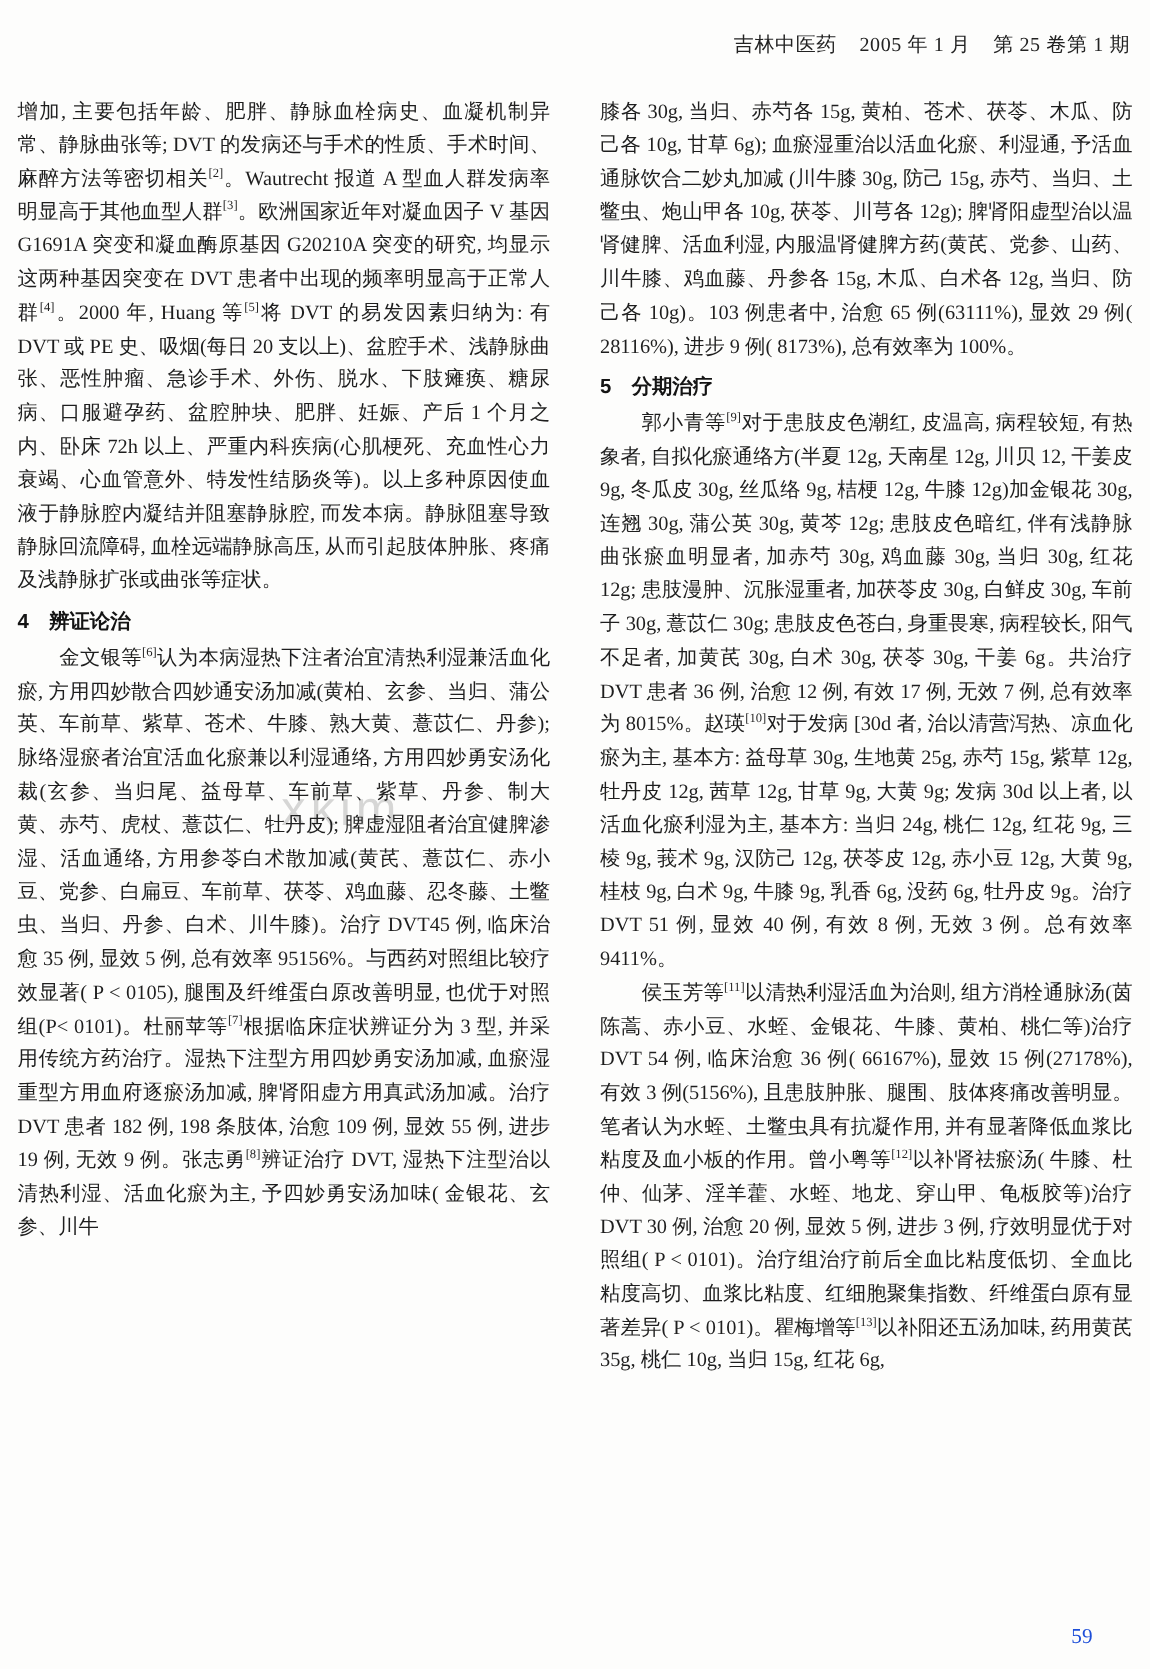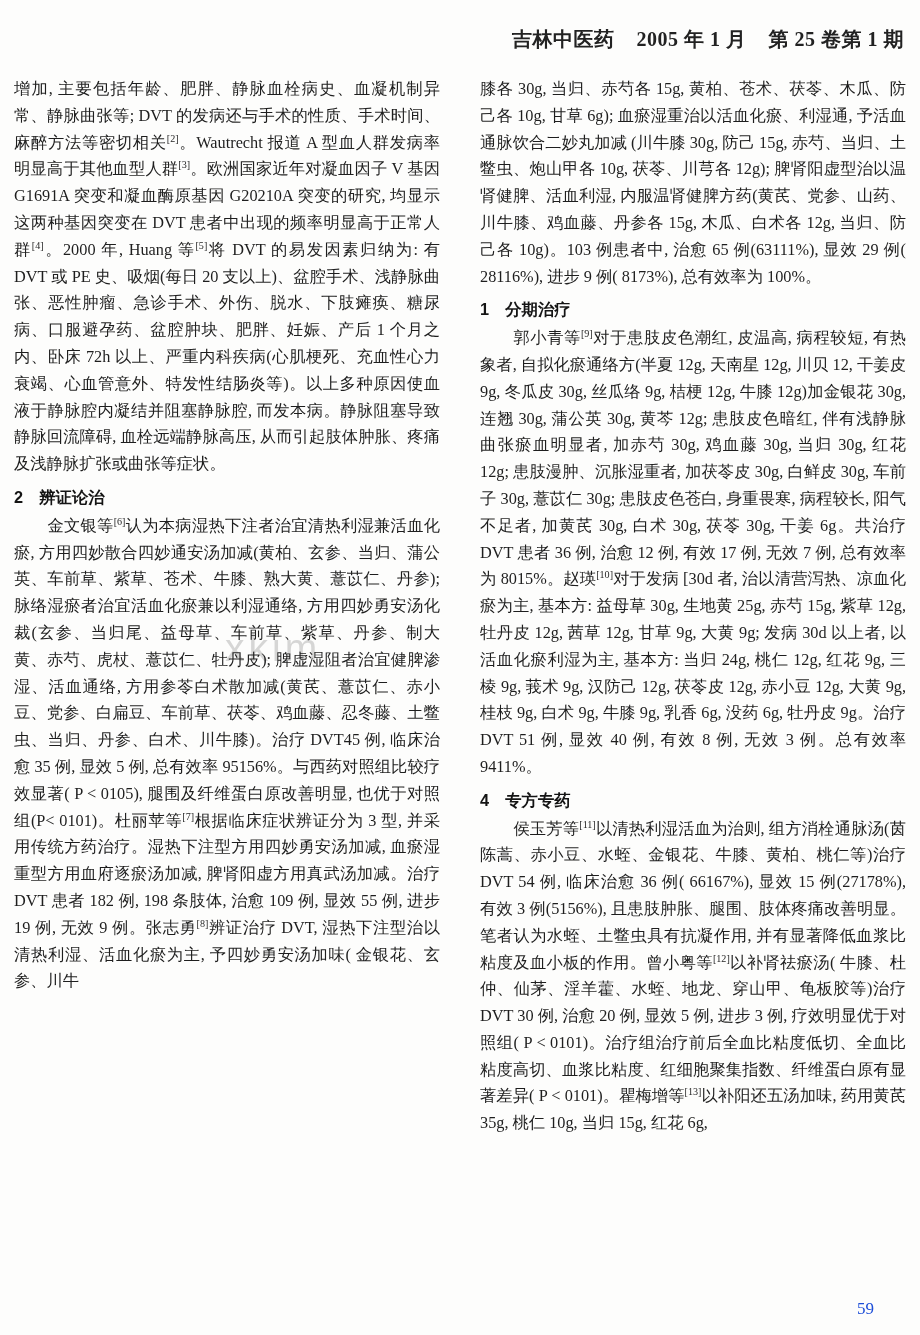--- a/index.html
+++ b/index.html
@@ -11,25 +11,24 @@
   .page {
     position: relative;
     width: 920px; height: 1335px;
     background: #fdfdfc;
     color: #1c1c1c;
     overflow: hidden;
   }
   .journal-header {
     position: absolute;
     top: 26px; right: 16px;
-    font-size: 20px;
+    font-size: 16px;
     letter-spacing: 0.5px;
     white-space: pre;
     color: #222;
-    font-weight: bold;
   }
   .columns {
     position: absolute;
     top: 76px; left: 14px;
     width: 892px;
     display: flex;
     gap: 40px;
     justify-content: center;
   }
   .col {
@@ -76,27 +75,26 @@
 
 <div class="page">
 
   <div class="journal-header">吉林中医药    2005 年 1 月    第 25 卷第 1 期</div>
 
   <div class="watermark">xkim</div>
 
   <div class="columns">
     <div class="col" id="col-left">
         <p class="para cont">增加, 主要包括年龄、肥胖、静脉血栓病史、血凝机制异常、静脉曲张等; DVT 的发病还与手术的性质、手术时间、麻醉方法等密切相关<sup>[2]</sup>。Wautrecht 报道 A 型血人群发病率明显高于其他血型人群<sup>[3]</sup>。欧洲国家近年对凝血因子 V 基因 G1691A 突变和凝血酶原基因 G20210A 突变的研究, 均显示这两种基因突变在 DVT 患者中出现的频率明显高于正常人群<sup>[4]</sup>。2000 年, Huang 等<sup>[5]</sup>将 DVT 的易发因素归纳为: 有 DVT 或 PE 史、吸烟(每日 20 支以上)、盆腔手术、浅静脉曲张、恶性肿瘤、急诊手术、外伤、脱水、下肢瘫痪、糖尿病、口服避孕药、盆腔肿块、肥胖、妊娠、产后 1 个月之内、卧床 72h 以上、严重内科疾病(心肌梗死、充血性心力衰竭、心血管意外、特发性结肠炎等)。以上多种原因使血液于静脉腔内凝结并阻塞静脉腔, 而发本病。静脉阻塞导致静脉回流障碍, 血栓远端静脉高压, 从而引起肢体肿胀、疼痛及浅静脉扩张或曲张等症状。</p>
-        <h3 class="sec-heading">2　辨证论治</h3>
+        <h3 class="sec-heading">4　辨证论治</h3>
         <p class="para">金文银等<sup>[6]</sup>认为本病湿热下注者治宜清热利湿兼活血化瘀, 方用四妙散合四妙通安汤加减(黄柏、玄参、当归、蒲公英、车前草、紫草、苍术、牛膝、熟大黄、薏苡仁、丹参); 脉络湿瘀者治宜活血化瘀兼以利湿通络, 方用四妙勇安汤化裁(玄参、当归尾、益母草、车前草、紫草、丹参、制大黄、赤芍、虎杖、薏苡仁、牡丹皮); 脾虚湿阻者治宜健脾渗湿、活血通络, 方用参苓白术散加减(黄芪、薏苡仁、赤小豆、党参、白扁豆、车前草、茯苓、鸡血藤、忍冬藤、土鳖虫、当归、丹参、白术、川牛膝)。治疗 DVT45 例, 临床治愈 35 例, 显效 5 例, 总有效率 95156%。与西药对照组比较疗效显著( P &lt; 0105), 腿围及纤维蛋白原改善明显, 也优于对照组(P&lt; 0101)。杜丽苹等<sup>[7]</sup>根据临床症状辨证分为 3 型, 并采用传统方药治疗。湿热下注型方用四妙勇安汤加减, 血瘀湿重型方用血府逐瘀汤加减, 脾肾阳虚方用真武汤加减。治疗 DVT 患者 182 例, 198 条肢体, 治愈 109 例, 显效 55 例, 进步 19 例, 无效 9 例。张志勇<sup>[8]</sup>辨证治疗 DVT, 湿热下注型治以清热利湿、活血化瘀为主, 予四妙勇安汤加味( 金银花、玄参、川牛</p>
       </div>
     <div class="col" id="col-right">
         <p class="para cont">膝各 30g, 当归、赤芍各 15g, 黄柏、苍术、茯苓、木瓜、防己各 10g, 甘草 6g); 血瘀湿重治以活血化瘀、利湿通, 予活血通脉饮合二妙丸加减 (川牛膝 30g, 防己 15g, 赤芍、当归、土鳖虫、炮山甲各 10g, 茯苓、川芎各 12g); 脾肾阳虚型治以温肾健脾、活血利湿, 内服温肾健脾方药(黄芪、党参、山药、川牛膝、鸡血藤、丹参各 15g, 木瓜、白术各 12g, 当归、防己各 10g)。103 例患者中, 治愈 65 例(63111%), 显效 29 例( 28116%), 进步 9 例( 8173%), 总有效率为 100%。</p>
-        <h3 class="sec-heading">1　分期治疗</h3>
+        <h3 class="sec-heading">5　分期治疗</h3>
         <p class="para">郭小青等<sup>[9]</sup>对于患肢皮色潮红, 皮温高, 病程较短, 有热象者, 自拟化瘀通络方(半夏 12g, 天南星 12g, 川贝 12, 干姜皮 9g, 冬瓜皮 30g, 丝瓜络 9g, 桔梗 12g, 牛膝 12g)加金银花 30g, 连翘 30g, 蒲公英 30g, 黄芩 12g; 患肢皮色暗红, 伴有浅静脉曲张瘀血明显者, 加赤芍 30g, 鸡血藤 30g, 当归 30g, 红花 12g; 患肢漫肿、沉胀湿重者, 加茯苓皮 30g, 白鲜皮 30g, 车前子 30g, 薏苡仁 30g; 患肢皮色苍白, 身重畏寒, 病程较长, 阳气不足者, 加黄芪 30g, 白术 30g, 茯苓 30g, 干姜 6g。共治疗 DVT 患者 36 例, 治愈 12 例, 有效 17 例, 无效 7 例, 总有效率为 8015%。赵瑛<sup>[10]</sup>对于发病 [30d 者, 治以清营泻热、凉血化瘀为主, 基本方: 益母草 30g, 生地黄 25g, 赤芍 15g, 紫草 12g, 牡丹皮 12g, 茜草 12g, 甘草 9g, 大黄 9g; 发病 30d 以上者, 以活血化瘀利湿为主, 基本方: 当归 24g, 桃仁 12g, 红花 9g, 三棱 9g, 莪术 9g, 汉防己 12g, 茯苓皮 12g, 赤小豆 12g, 大黄 9g, 桂枝 9g, 白术 9g, 牛膝 9g, 乳香 6g, 没药 6g, 牡丹皮 9g。治疗 DVT 51 例, 显效 40 例, 有效 8 例, 无效 3 例。总有效率 9411%。</p>
-        <h3 class="sec-heading">4　专方专药</h3>
         <p class="para">侯玉芳等<sup>[11]</sup>以清热利湿活血为治则, 组方消栓通脉汤(茵陈蒿、赤小豆、水蛭、金银花、牛膝、黄柏、桃仁等)治疗 DVT 54 例, 临床治愈 36 例( 66167%), 显效 15 例(27178%), 有效 3 例(5156%), 且患肢肿胀、腿围、肢体疼痛改善明显。笔者认为水蛭、土鳖虫具有抗凝作用, 并有显著降低血浆比粘度及血小板的作用。曾小粤等<sup>[12]</sup>以补肾祛瘀汤( 牛膝、杜仲、仙茅、淫羊藿、水蛭、地龙、穿山甲、龟板胶等)治疗 DVT 30 例, 治愈 20 例, 显效 5 例, 进步 3 例, 疗效明显优于对照组( P &lt; 0101)。治疗组治疗前后全血比粘度低切、全血比粘度高切、血浆比粘度、红细胞聚集指数、纤维蛋白原有显著差异( P &lt; 0101)。瞿梅增等<sup>[13]</sup>以补阳还五汤加味, 药用黄芪 35g, 桃仁 10g, 当归 15g, 红花 6g,</p>
       </div>
   </div>
 
   <div class="page-number">59</div>
 
 </div>
 
 </body></html>

